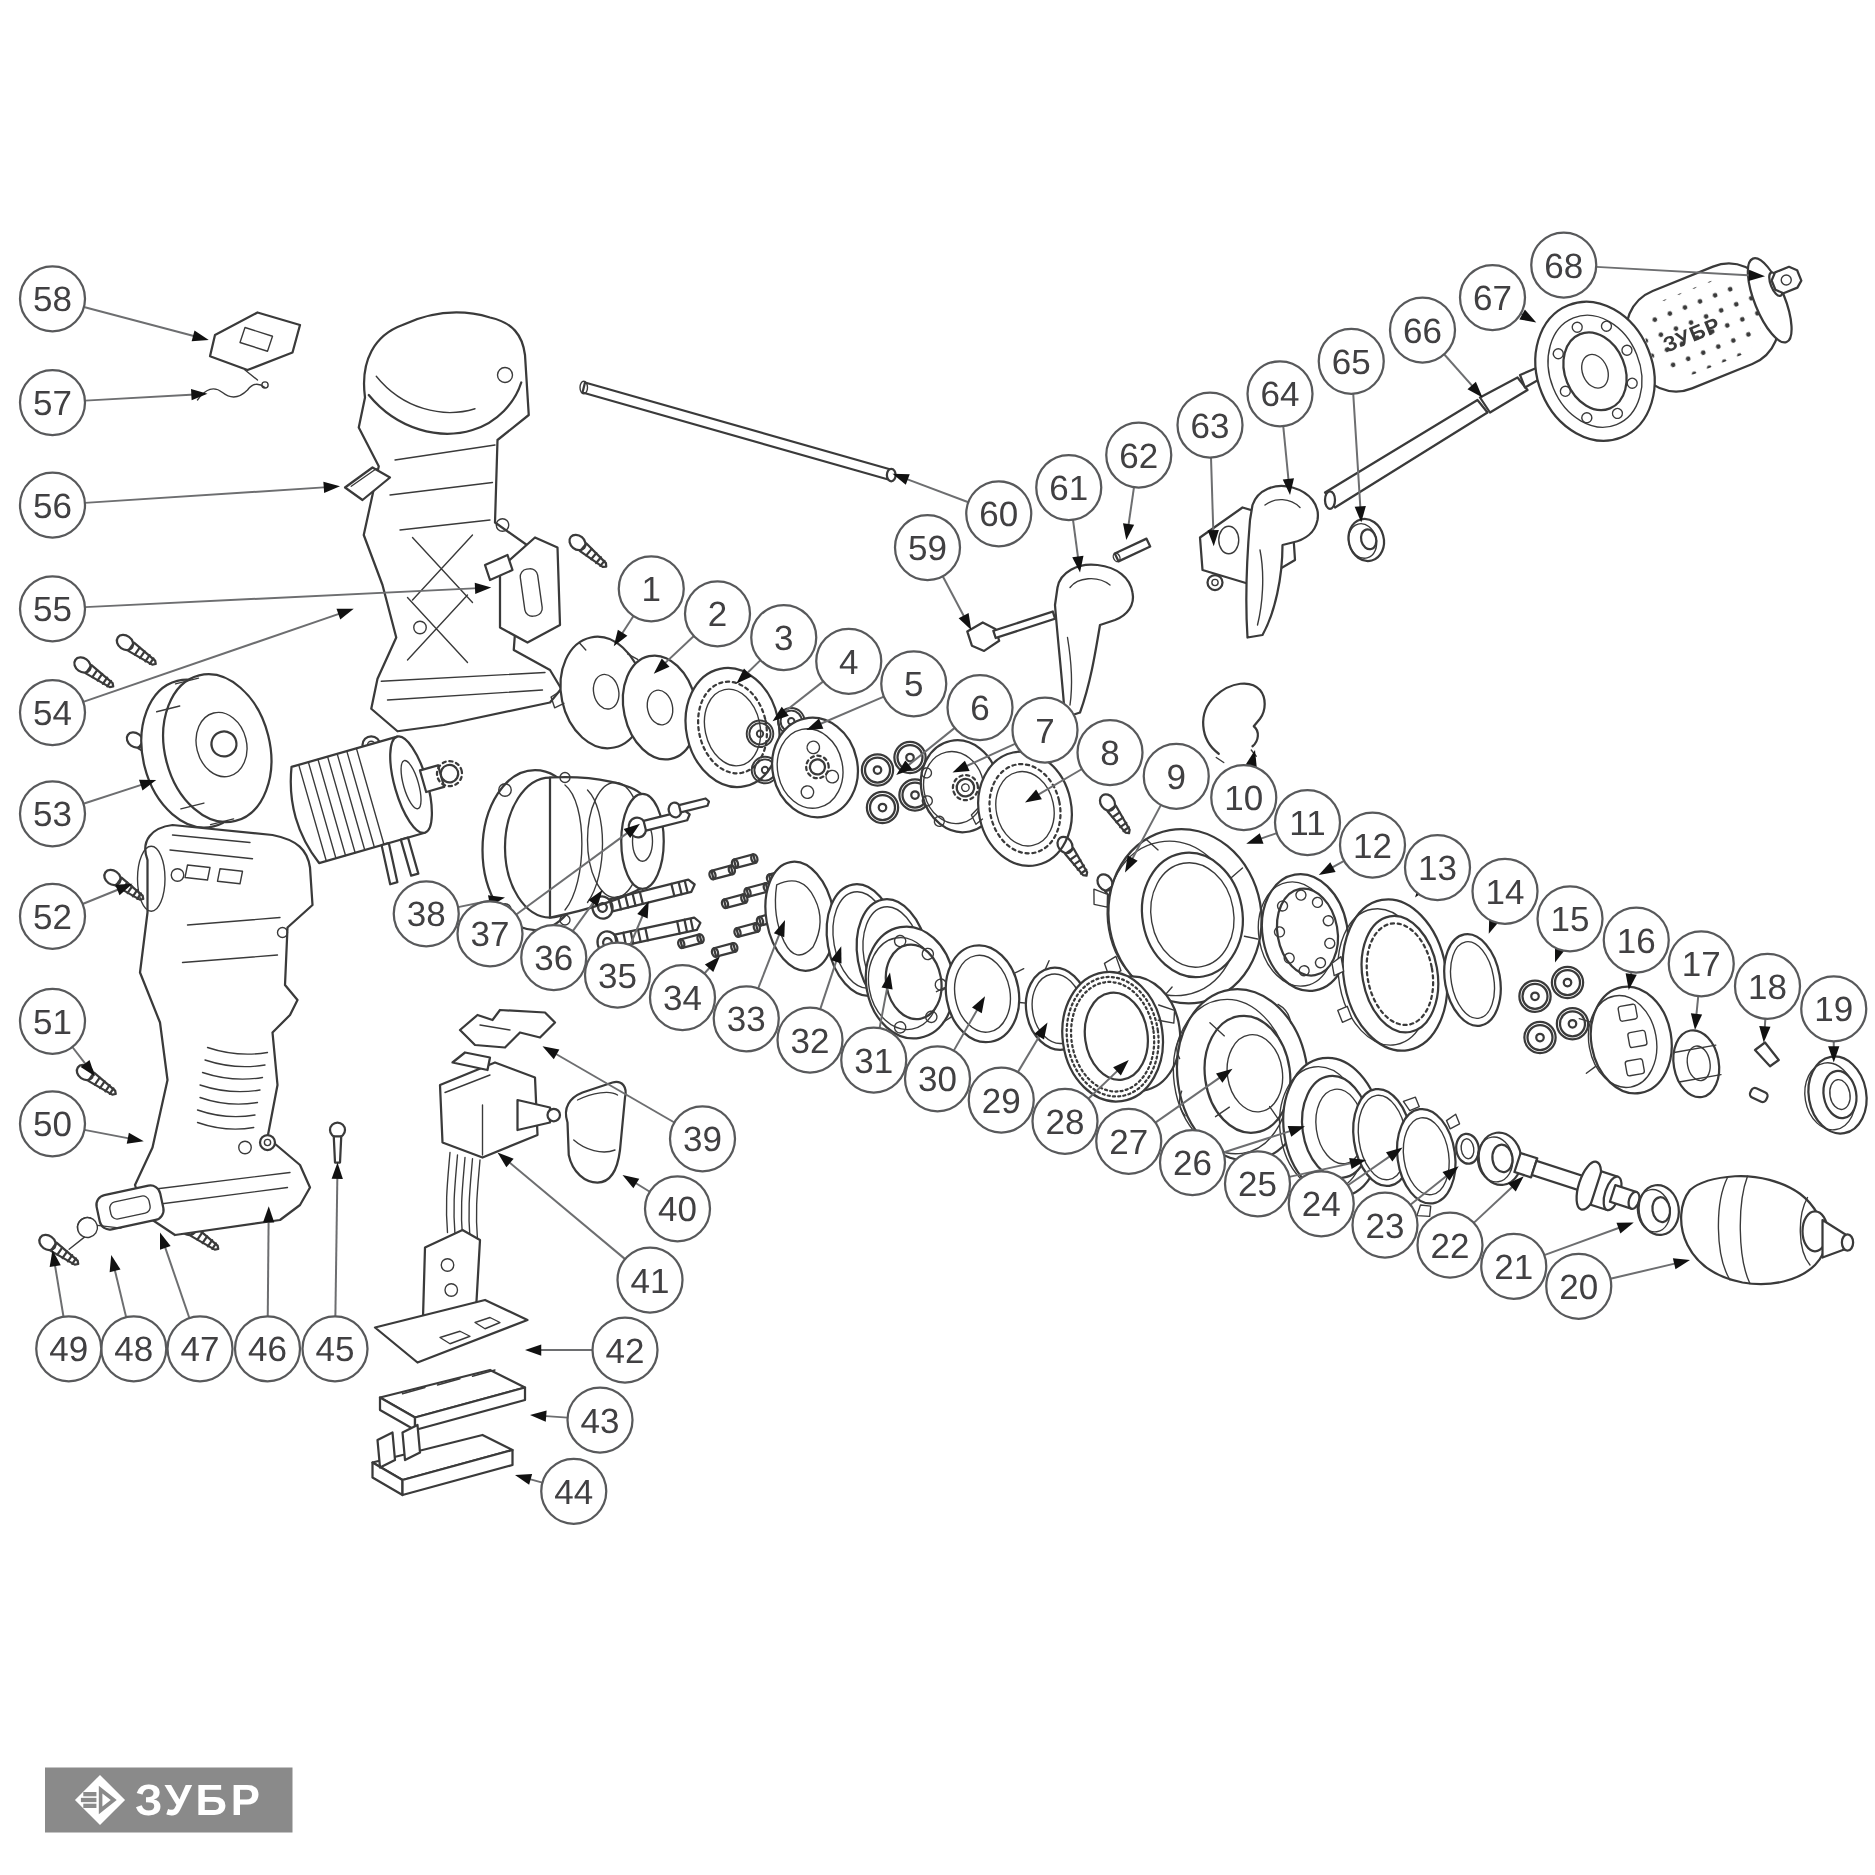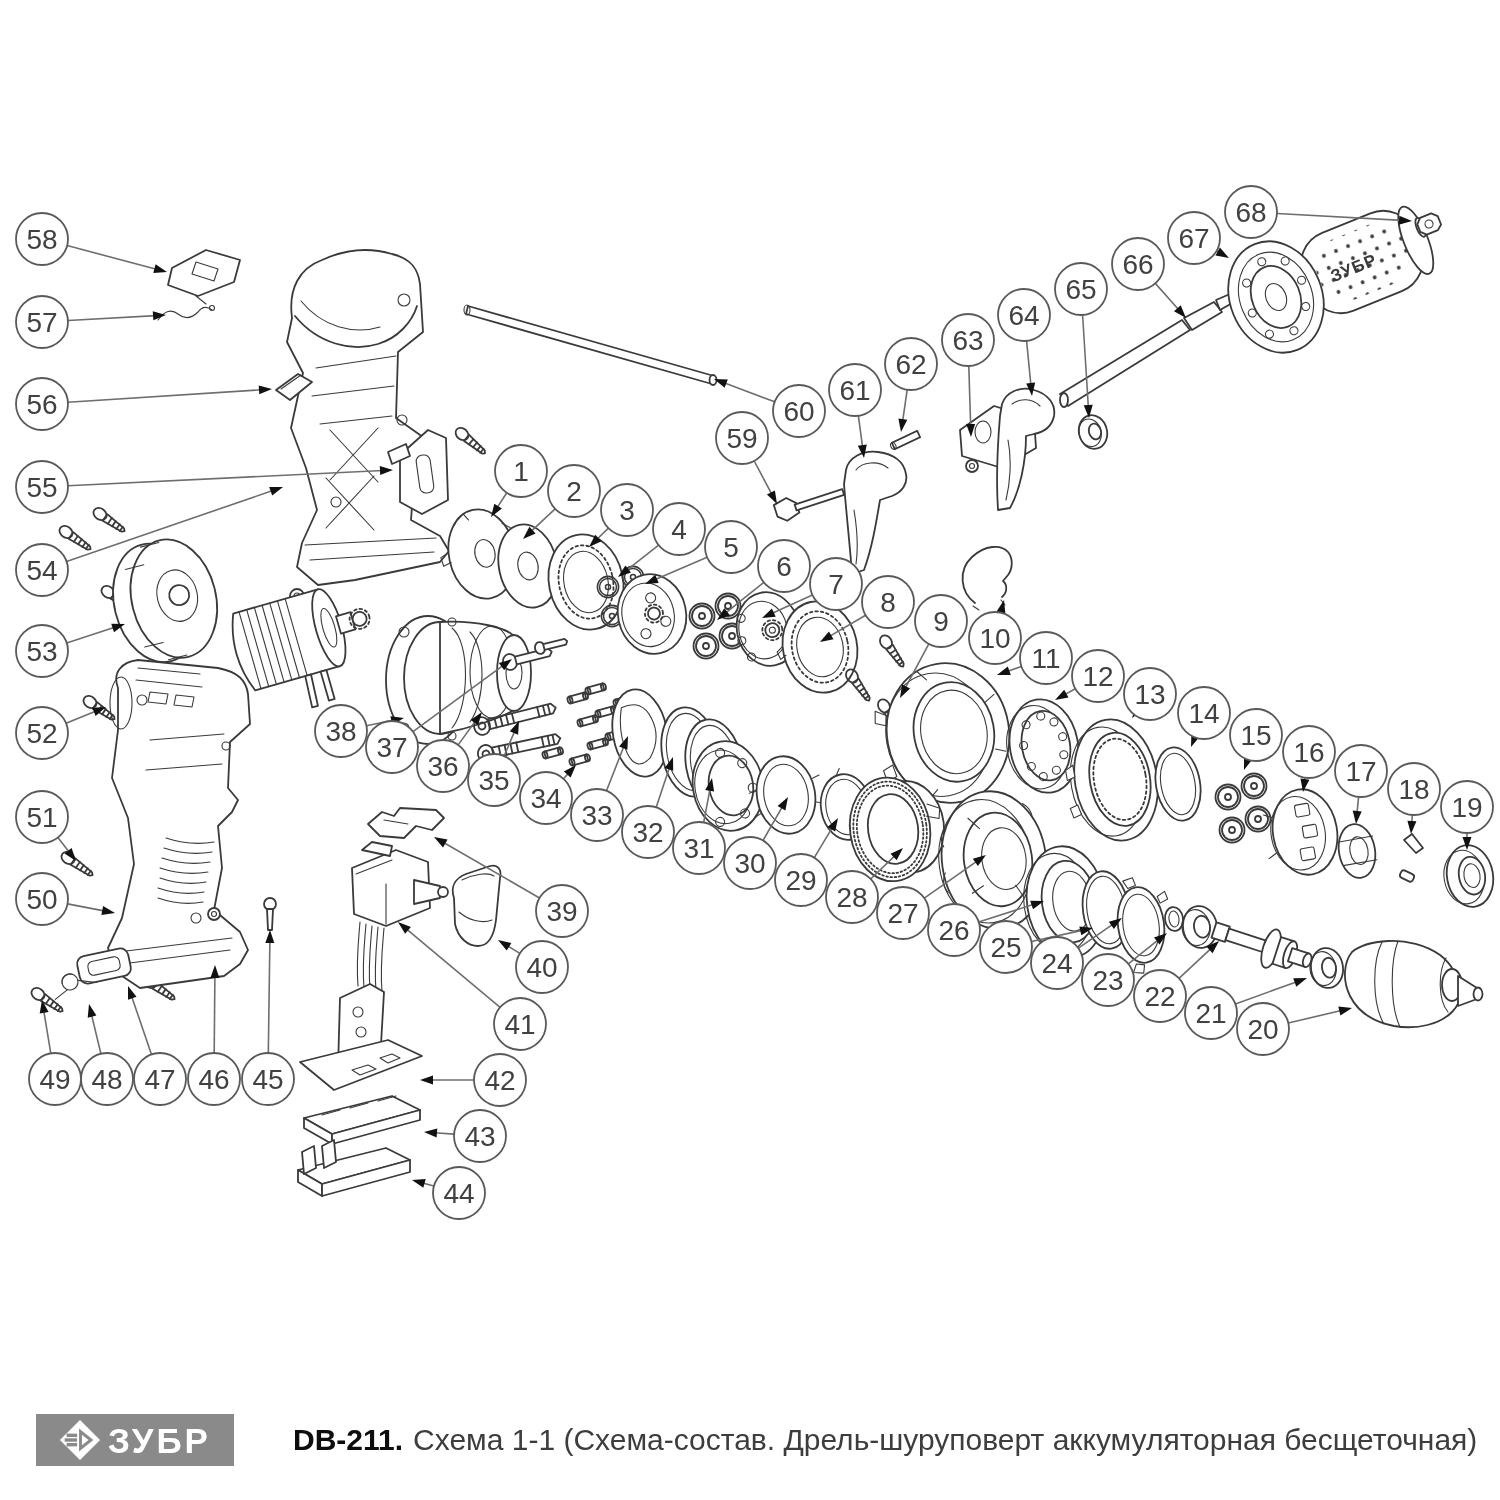--- a/index.html
+++ b/index.html
@@ -838,19 +838,15 @@
         <polygon points="22,1 43,22 22,43 1,22" fill="#ffffff"></polygon>
         <rect x="8" y="15.3" width="11" height="3.6" fill="#8a8a8a"></rect>
         <rect x="6" y="20.2" width="13" height="3.6" fill="#8a8a8a"></rect>
         <rect x="8" y="25.1" width="11" height="3.6" fill="#8a8a8a"></rect>
         <polygon points="21,10 36,22 21,34" fill="#8a8a8a"></polygon>
         <polygon points="24,16.5 31,22 24,27.5" fill="#ffffff"></polygon>
       </svg>
     </span>
     <span class="logo-text">ЗУБР</span>
   </div>
-  <div class="caption">
-    <span class="model">DB-211.</span>
-    <span class="title">Схема 1-1 (Схема-состав. Дрель-шуруповерт аккумуляторная бесщеточная)</span>
-  </div>
 </div>
 
 </div>
 
 </body></html>

